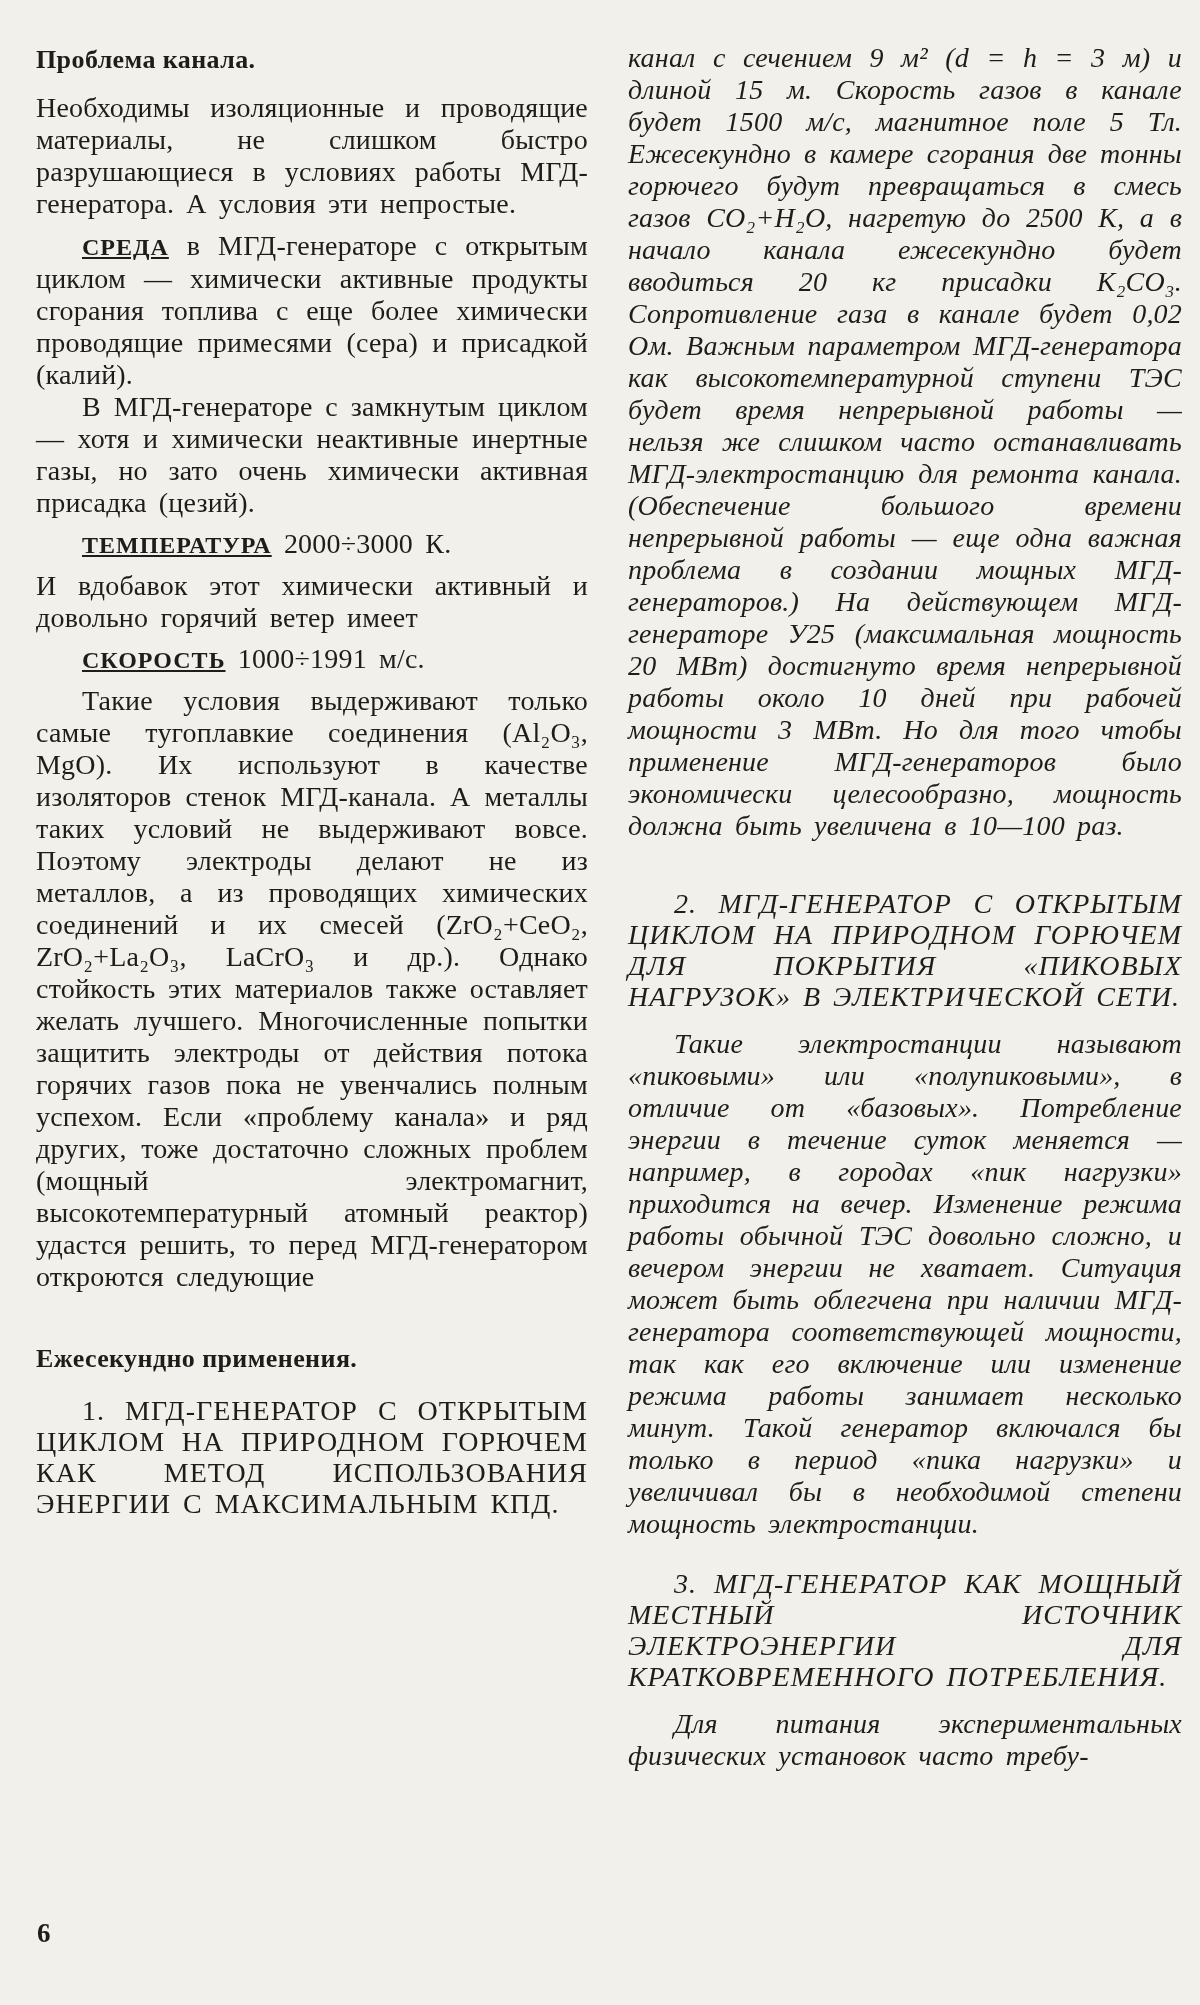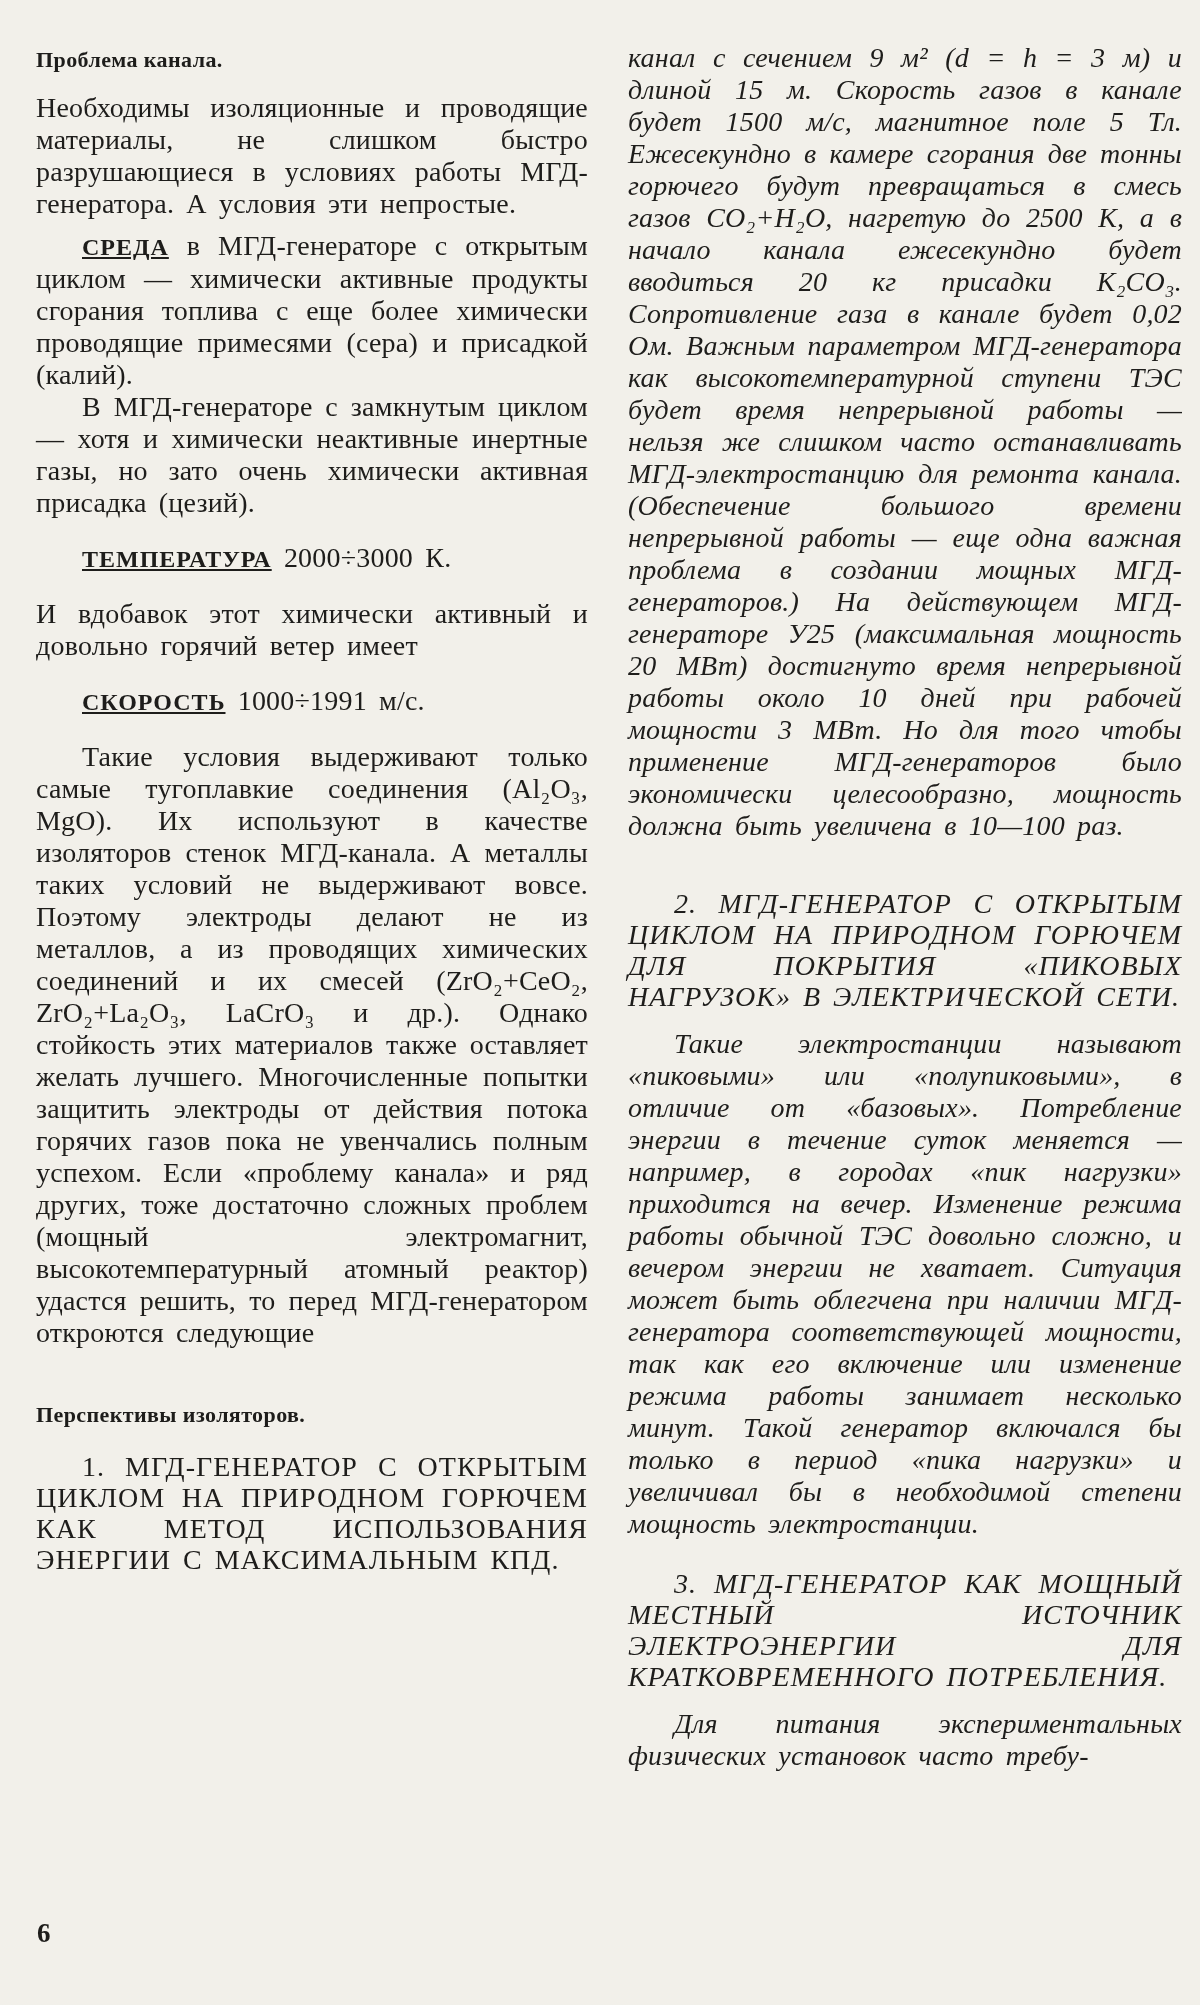--- a/index.html
+++ b/index.html
@@ -24,36 +24,36 @@
     font-size: 28px;
     line-height: 32px;
     text-align: justify;
     word-spacing: 5px;
     letter-spacing: 0.2px;
   }
   .ind { text-indent: 46px; }
   .sp { margin-top: 10px; }
 
   .h-main {
-    font-size: 22px;
+    font-size: 26px;
     line-height: 36px;
     font-weight: bold;
     letter-spacing: 0.4px;
     margin: 0 0 14px 0;
   }
   .h-prospects { margin: 48px 0 18px 0; }
 
   .lead {
     font-weight: bold;
     font-size: 24px;
     letter-spacing: 1px;
     word-spacing: 2px;
     text-decoration: underline;
   }
-  .lead-line { margin: 23px 0; text-indent: 46px; }
+  .lead-line { margin: 9px 0; text-indent: 46px; }
 
   .caps {
     font-size: 28px;
     line-height: 31px;
     text-align: justify;
     text-indent: 46px;
     letter-spacing: 1px;
     word-spacing: 4px;
     margin: 0 0 16px 0;
   }
@@ -84,21 +84,21 @@
       <p class="body ind">В МГД-генераторе с замкнутым циклом — хотя и химически неактивные инертные газы, но зато очень химически активная присадка (цезий).</p>
 
       <p class="body lead-line"><span class="lead">ТЕМПЕРАТУРА</span><span> 2000÷3000 К.</span></p>
 
       <p class="body">И вдобавок этот химически активный и довольно горячий ветер имеет</p>
 
       <p class="body lead-line"><span class="lead">СКОРОСТЬ</span><span> 1000÷1991 м/с.</span></p>
 
       <p class="body ind">Такие условия выдерживают только самые тугоплавкие соединения (Al₂O₃, MgO). Их используют в качестве изоляторов стенок МГД-канала. А металлы таких условий не выдерживают вовсе. Поэтому электроды делают не из металлов, а из проводящих химических соединений и их смесей (ZrO₂+CeO₂, ZrO₂+La₂O₃, LaCrO₃ и др.). Однако стойкость этих материалов также оставляет желать лучшего. Многочисленные попытки защитить электроды от действия потока горячих газов пока не увенчались полным успехом. Если «проблему канала» и ряд других, тоже достаточно сложных проблем (мощный электромагнит, высокотемпературный атомный реактор) удастся решить, то перед МГД-генератором откроются следующие</p>
 
-      <h2 class="h-main h-prospects">Перспективы изоляторов.</h2>
+      <h2 class="h-main h-prospects">Ежесекундно применения.</h2>
 
       <p class="caps">1. МГД-ГЕНЕРАТОР С ОТКРЫТЫМ ЦИКЛОМ НА ПРИРОДНОМ ГОРЮЧЕМ КАК МЕТОД ИСПОЛЬЗОВАНИЯ ЭНЕРГИИ С МАКСИМАЛЬНЫМ КПД.</p>
 
     </section>
 
     <section class="col col-right">
       <p class="body">канал с сечением 9 м² (d = h = 3 м) и длиной 15 м. Скорость газов в канале будет 1500 м/с, магнитное поле 5 Тл. Ежесекундно в камере сгорания две тонны горючего будут превращаться в смесь газов CO₂+H₂O, нагретую до 2500 К, а в начало канала ежесекундно будет вводиться 20 кг присадки K₂CO₃. Сопротивление газа в канале будет 0,02 Ом. Важным параметром МГД-генератора как высокотемпературной ступени ТЭС будет время непрерывной работы — нельзя же слишком часто останавливать МГД-электростанцию для ремонта канала. (Обеспечение большого времени непрерывной работы — еще одна важная проблема в создании мощных МГД-генераторов.) На действующем МГД-генераторе У25 (максимальная мощность 20 МВт) достигнуто время непрерывной работы около 10 дней при рабочей мощности 3 МВт. Но для того чтобы применение МГД-генераторов было экономически целесообразно, мощность должна быть увеличена в 10—100 раз.</p>
 
       <p class="caps caps-gap">2. МГД-ГЕНЕРАТОР С ОТКРЫТЫМ ЦИКЛОМ НА ПРИРОДНОМ ГОРЮЧЕМ ДЛЯ ПОКРЫТИЯ «ПИКОВЫХ НАГРУЗОК» В ЭЛЕКТРИЧЕСКОЙ СЕТИ.</p>
 

